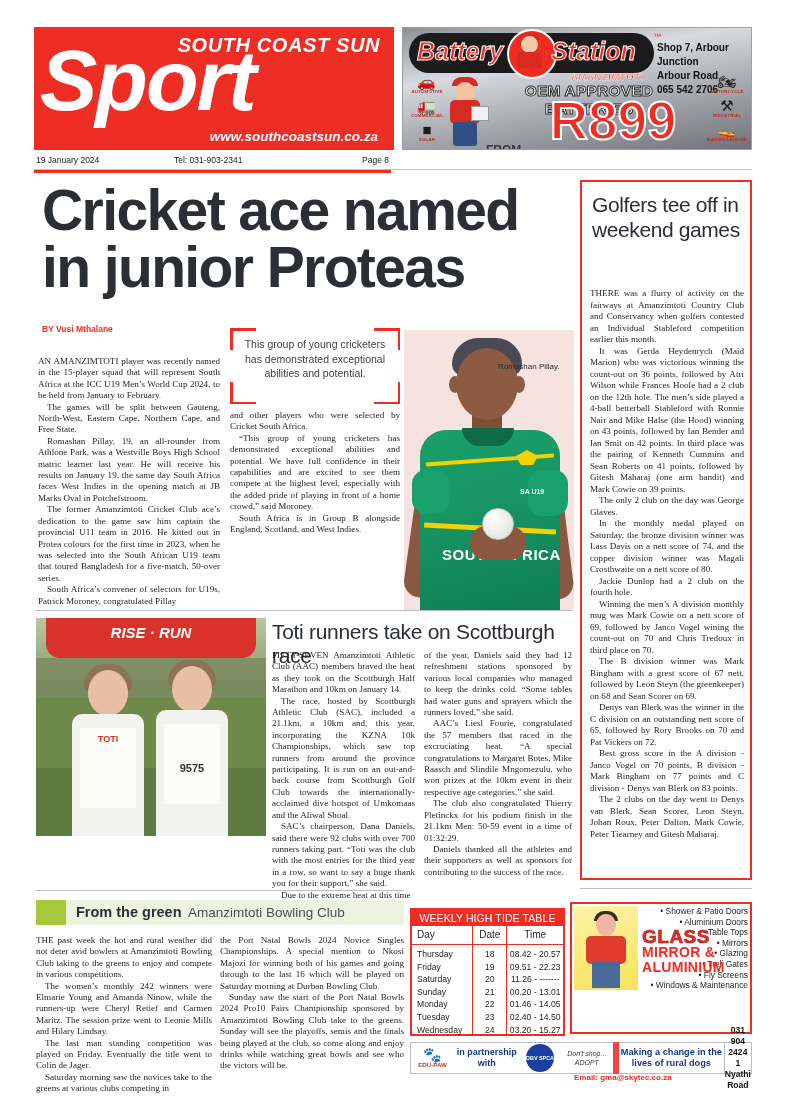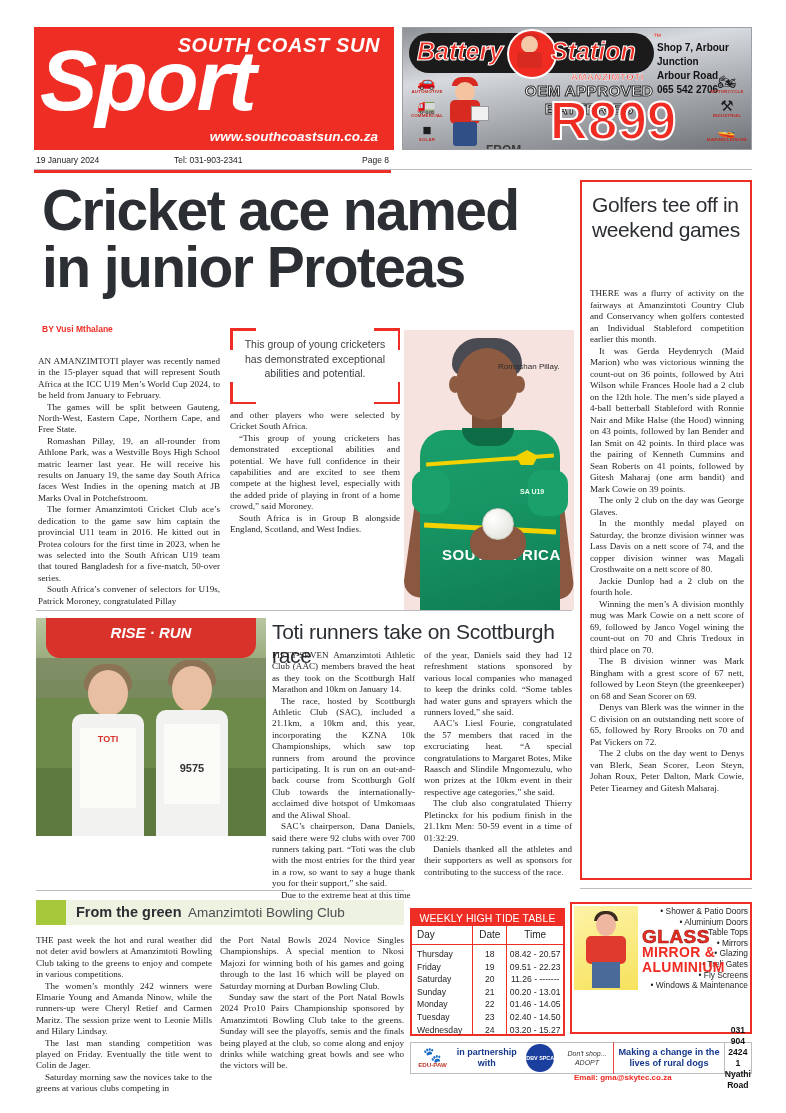--- a/index.html
+++ b/index.html
@@ -247,21 +247,21 @@
   .sc-logo{width:46px;flex-direction:column;}
   .sc-logo .paw{font-size:15px;color:#c0392b;line-height:13px;}
   .sc-logo .nm{font-size:6.2px;color:#c0392b;font-weight:bold;}
   .sc-partner{width:70px;font-size:9px;font-weight:bold;color:#16388c;text-align:center;line-height:11px;}
   .sc-spca{width:44px;}
   .sc-spca .badge{width:28px;height:28px;border-radius:50%;background:#1a3f9e;color:#fff;
     display:flex;align-items:center;justify-content:center;font-size:5.4px;font-weight:bold;
     text-align:center;line-height:6px;}
   .sc-adopt{width:56px;font-size:7px;color:#333;font-style:italic;text-align:center;line-height:9px;}
   .sc-msg{width:118px;font-size:9.2px;font-weight:bold;color:#16388c;text-align:center;line-height:11px;
-    border-left:1px solid #ef4444;}
+    border-left:6px solid #ef4444;}
   .sc-contact{flex:1;font-size:8.6px;font-weight:bold;color:#111;text-align:center;line-height:11px;
     border-left:1px solid #b9bdc2;}
 </style>
 </head>
 <body>
 
 <div class="page">
 
   <div class="masthead-row">
 
@@ -391,20 +391,21 @@
   <div class="golf-title">Golfers tee off in weekend games</div>
   <div class="golf-body">
     <p class="first">THERE was a flurry of activity on the fairways at Amanzimtoti Country Club and Conservancy when golfers contested an Individual Stableford competition earlier this month.</p>
     <p>It was Gerda Heydenrych (Maid Marion) who was victorious winning the count-out on 36 points, followed by Atri Wilson while Frances Hoole had a 2 club on the 12th hole. The men’s side played a 4-ball betterball Stableford with Ronnie Nair and Mike Halse (the Hood) winning on 43 points, followed by Ian Bender and Ian Smit on 42 points. In third place was the pairing of Kenneth Cummins and Sean Roberts on 41 points, followed by Gitesh Maharaj (one arm bandit) and Mark Cowie on 39 points.</p>
     <p>The only 2 club on the day was George Glaves.</p>
     <p>In the monthly medal played on Saturday, the bronze division winner was Lass Davis on a nett score of 74, and the copper division winner was Magali Crosthwaite on a nett score of 80.</p>
     <p>Jackie Dunlop had a 2 club on the fourth hole.</p>
     <p>Winning the men’s A division monthly mug was Mark Cowie on a nett score of 69, followed by Janco Vogel wining the count-out on 70 and Chris Tredoux in third place on 70.</p>
     <p>The B division winner was Mark Bingham with a grest score of 67 nett, followed by Leon Steyn (the greenkeeper) on 68 and Sean Scorer on 69.</p>
     <p>Denys van Blerk was the winner in the C division on an outstanding nett score of 65, followed by Rory Brooks on 70 and Pat Vickers on 72.</p>
+    <p>Best gross score in the A division - Janco Vogel on 70 points, B division - Mark Bingham on 77 points and C division - Denys van Blerk on 83 points.</p>
     <p>The 2 clubs on the day went to Denys van Blerk, Sean Scorer, Leon Steyn, Johan Roux, Peter Dalton, Mark Cowie, Peter Tiearney and Gitesh Maharaj.</p>
   </div>
 
   <div class="hr-thin" style="left:36px;top:610px;width:536px;"></div>
 
   <div class="run-photo">
     <div class="rp-sky"></div>
     <div class="rp-arch"></div>
     <div class="rp-arch-txt">RISE · RUN</div>
     <div class="rp-crowd"></div>

